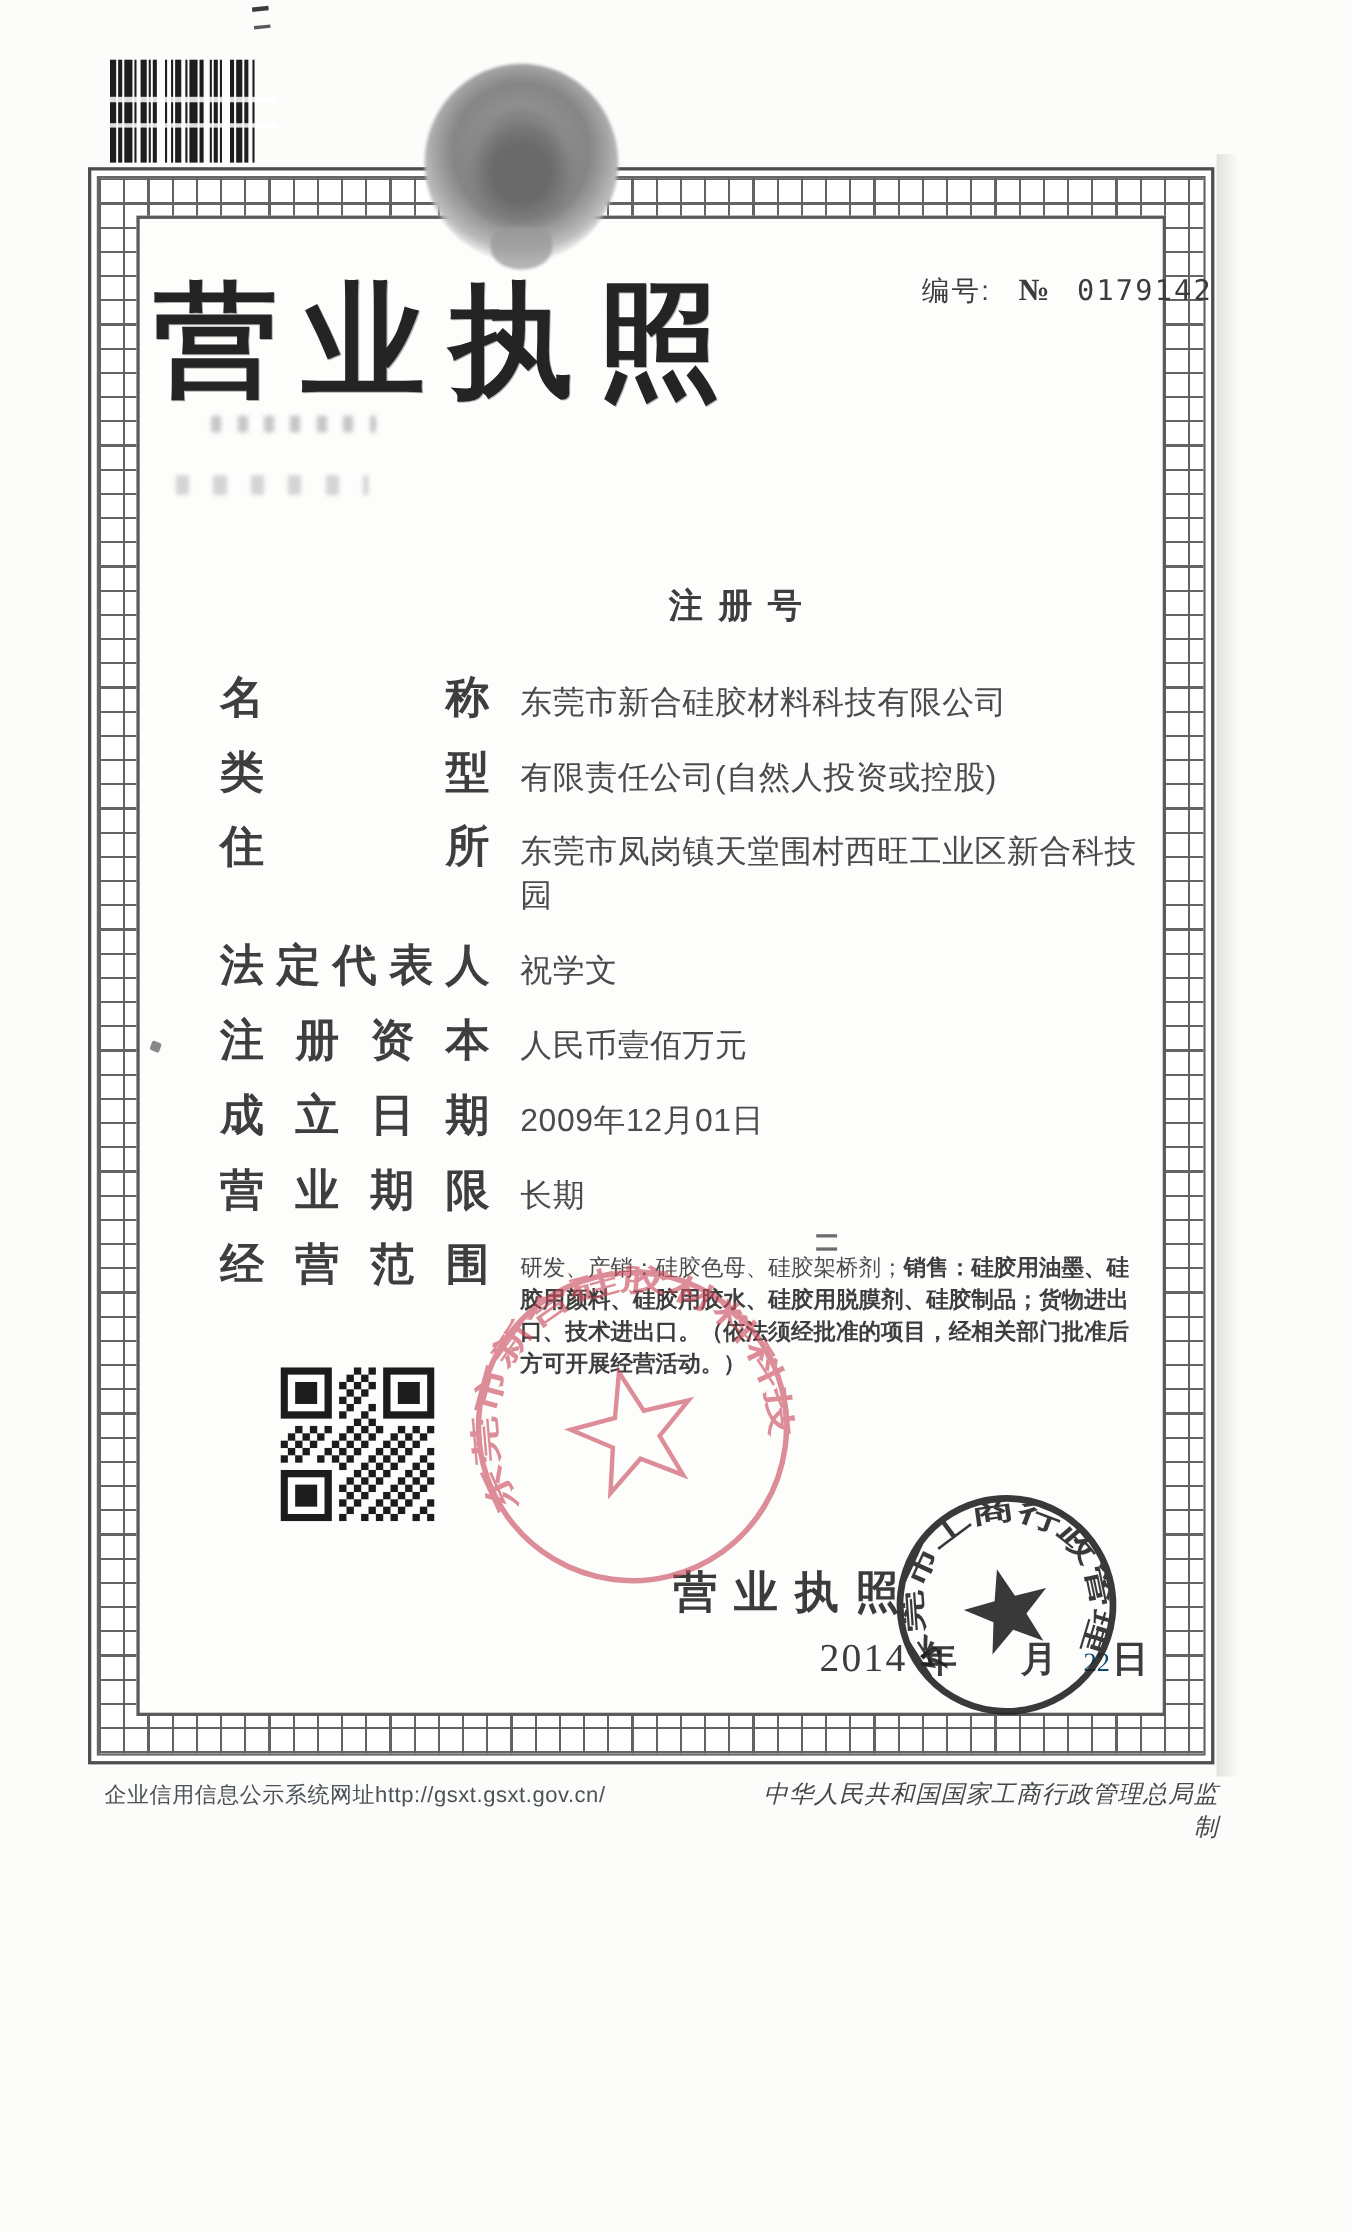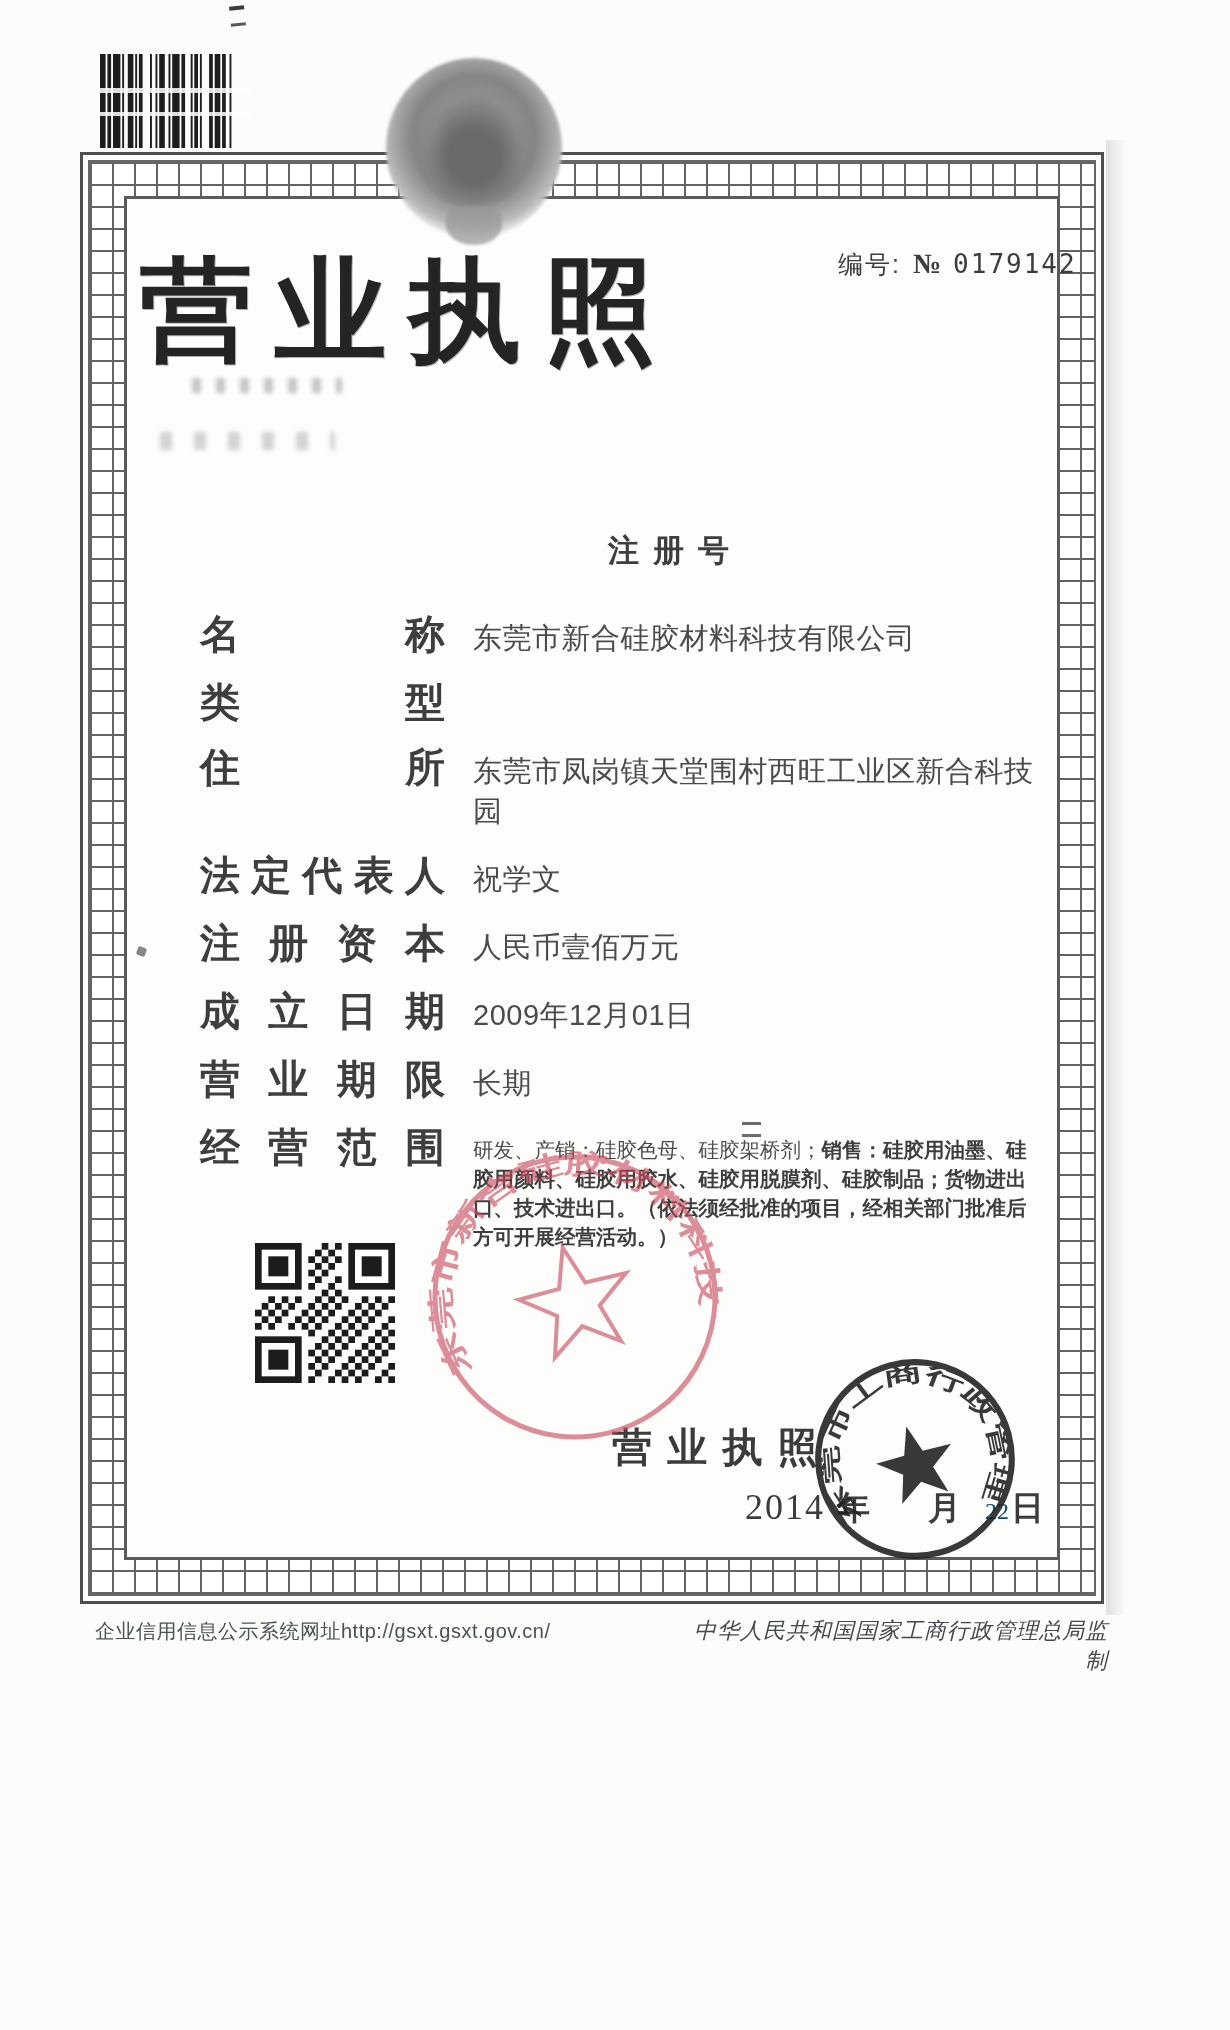--- a/index.html
+++ b/index.html
@@ -38,21 +38,21 @@
   
   .frame{position:absolute;left:80px;top:152px;width:1024px;height:1452px;z-index:1;
      box-sizing:border-box;border:3px solid #4e4e4e;background:#fff;padding:5px;}
   .frame-band{position:relative;width:100%;height:100%;box-sizing:border-box;border:2px solid #5a5a5a;
      background-color:#fff;opacity:.92;
      background-image:repeating-linear-gradient(0deg,#565656 0 2px,transparent 2px 22px),
                       repeating-linear-gradient(90deg,#565656 0 2px,transparent 2px 22px);}
   .frame-inner{position:absolute;inset:34px;background:#fdfdfb;border:3px solid #4e4e4e;}
 
   
-  .serial{position:absolute;left:838px;top:248px;z-index:5;display:flex;align-items:baseline;gap:12px;
+  .serial{position:absolute;left:838px;top:248px;z-index:5;display:flex;align-items:baseline;gap:25px;
      color:#3c3c3c;}
   .serial .pre{font-size:25px;letter-spacing:2px;}
   .serial .no{font-family:"Liberation Serif",serif;font-weight:700;font-size:28px;}
   .serial .num{font-family:"DejaVu Sans Mono",monospace;font-size:26px;letter-spacing:2px;}
 
   .license-title{position:absolute;left:140px;top:250px;width:680px;z-index:5;text-align:left;
      font-family:"Liberation Serif",serif;font-weight:900;font-size:112px;line-height:1.1;
      letter-spacing:0.20em;color:#242424;text-shadow:1px 1px 0 rgba(0,0,0,.30);filter:blur(.3px);}
 
   .regline{position:absolute;left:608px;top:530px;z-index:5;display:flex;align-items:baseline;justify-content:center;}
@@ -162,20 +162,21 @@
           <span>名</span>
           <span>称</span>
         </div>
       <div class="fvalue">东莞市新合硅胶材料科技有限公司</div>
     </div>
     <div class="row">
       <div class="flabel jchars">
           <span>类</span>
           <span>型</span>
         </div>
+      <div class="fvalue">有限责任公司(自然人投资或控股)</div>
     </div>
     <div class="row">
       <div class="flabel jchars">
           <span>住</span>
           <span>所</span>
         </div>
       <div class="fvalue">东莞市凤岗镇天堂围村西旺工业区新合科技园</div>
     </div>
     <div class="row">
       <div class="flabel jchars">

